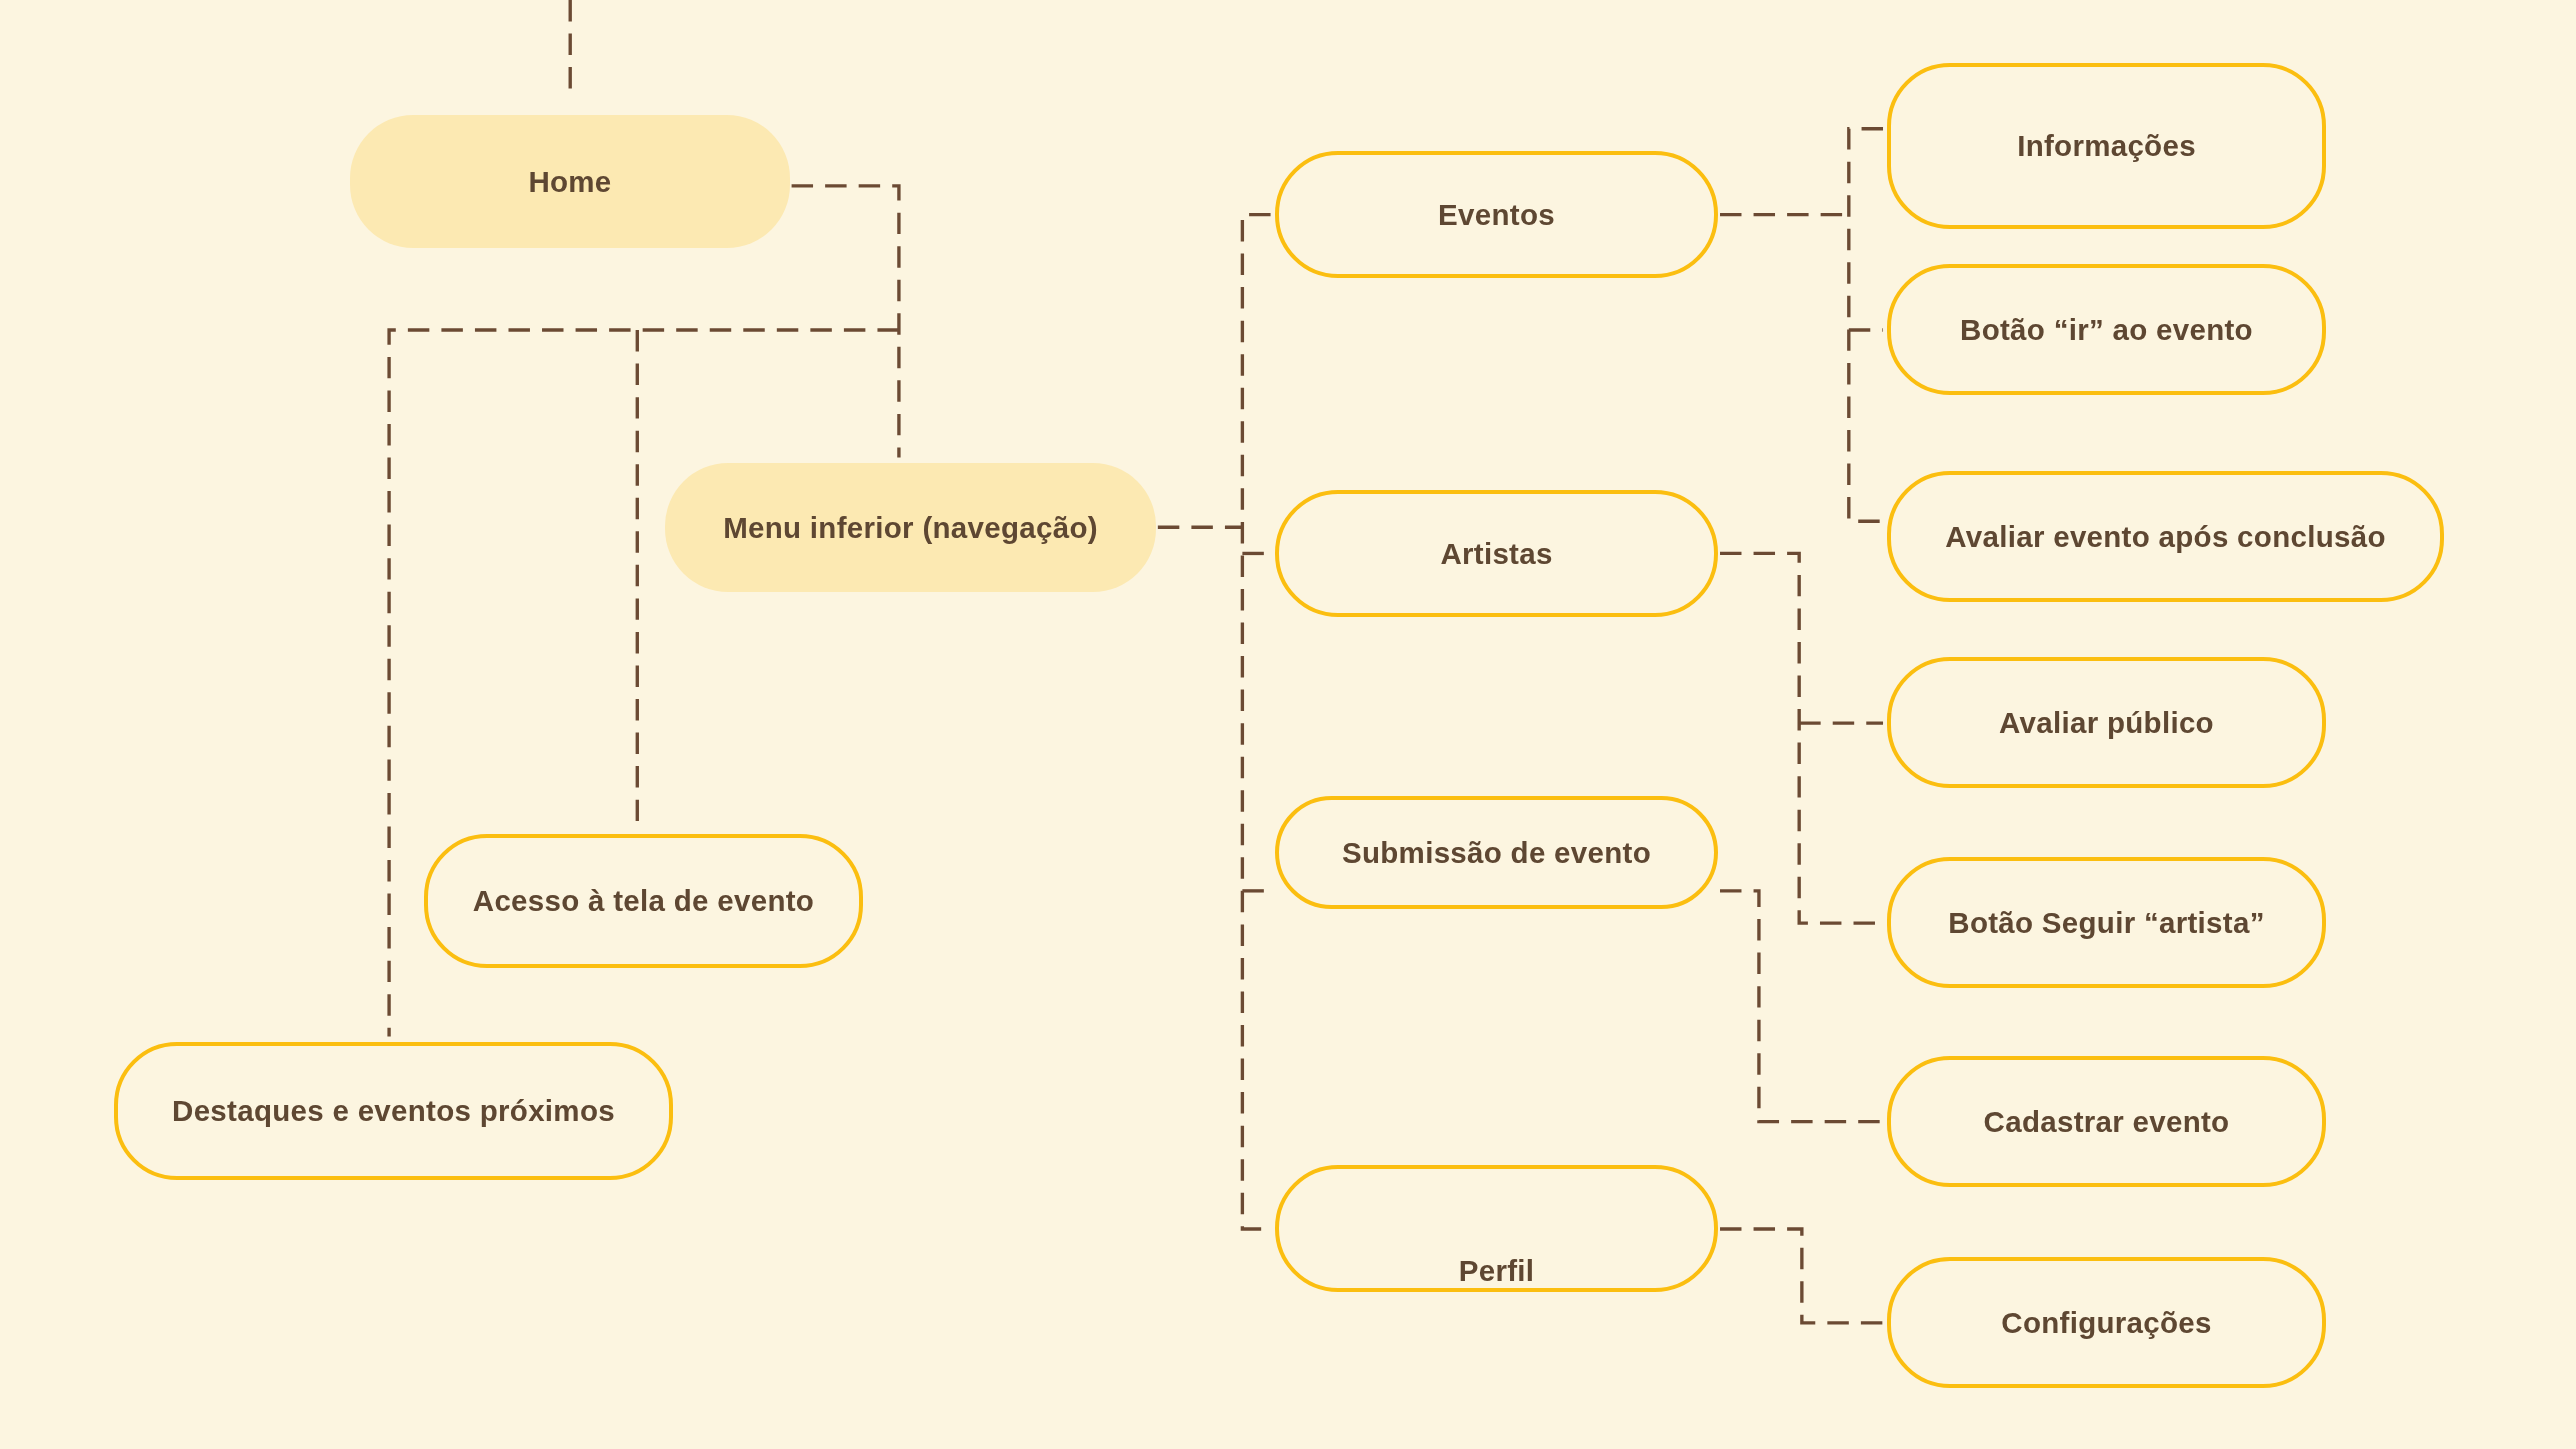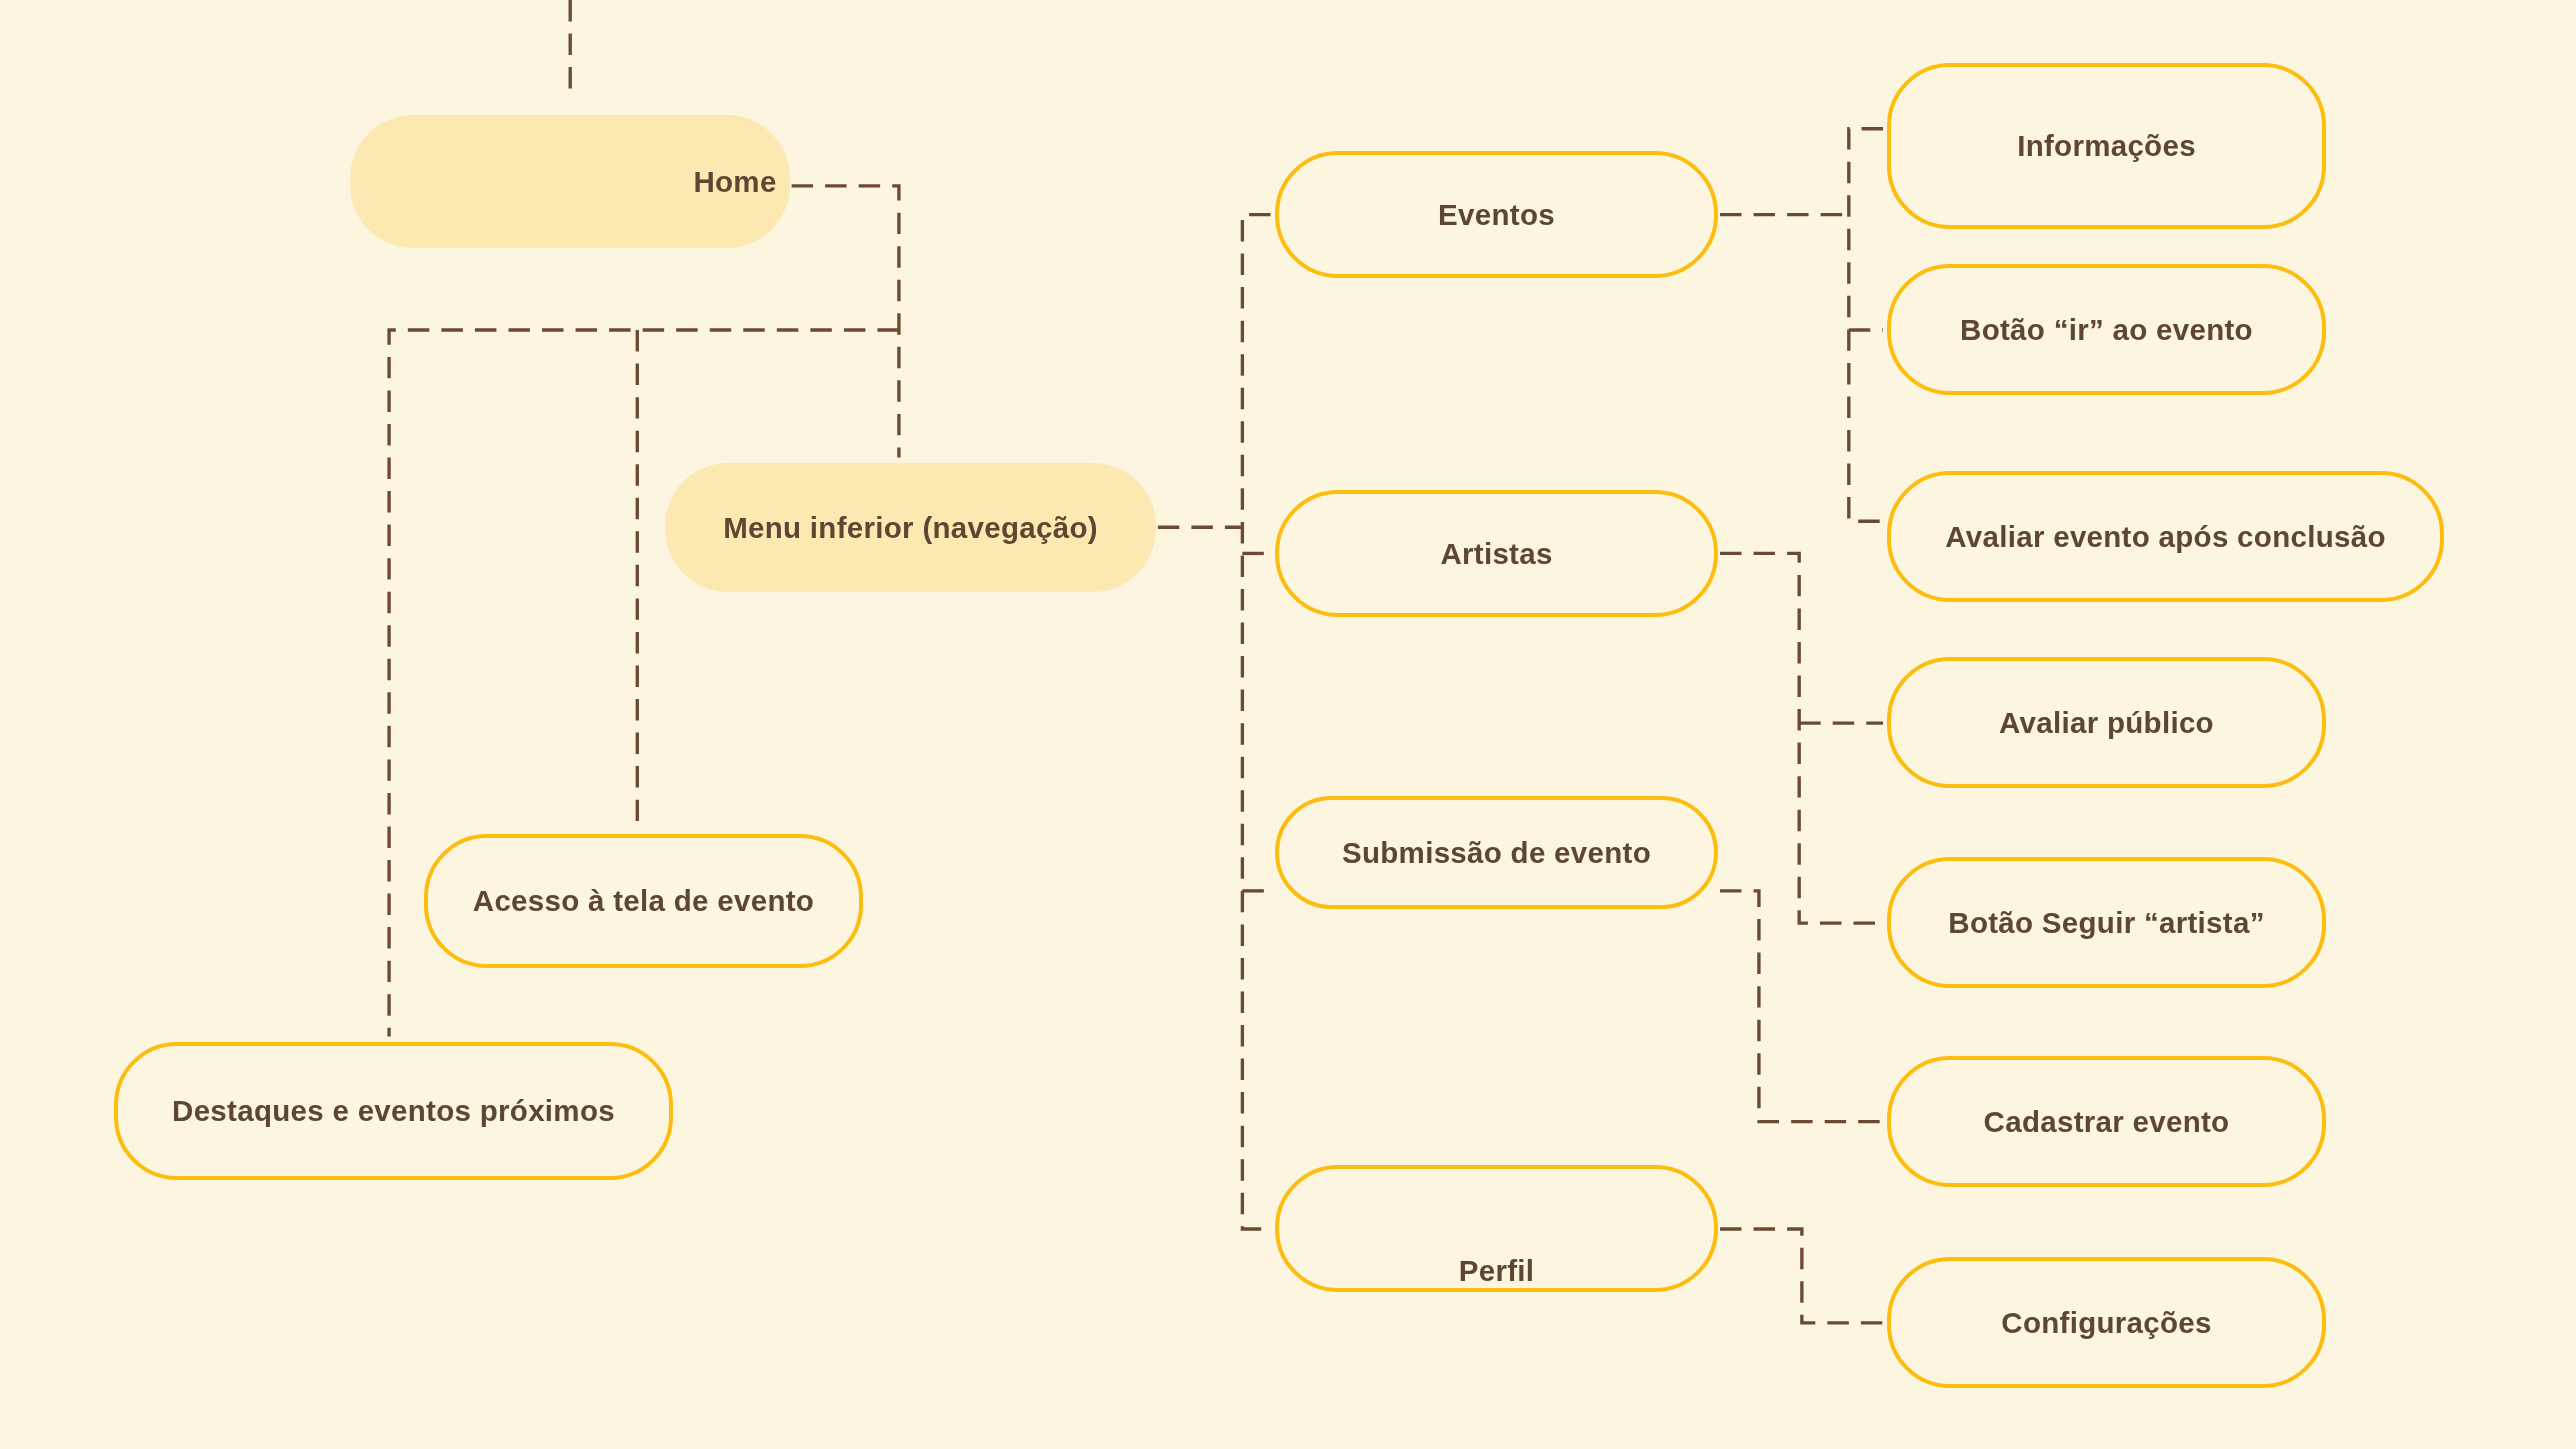--- a/index.html
+++ b/index.html
@@ -65,21 +65,21 @@
       <path d="M 1726 786 L 1852 786"></path>
       <path d="M 1894 320 L 1852 320 L 1852 1832 L 1894 1832"></path>
       <path d="M 1852 825 L 1894 825"></path>
       <path d="M 1852 1328 L 1894 1328"></path>
       <path d="M 2564 320 L 2756 320 M 2807 192 L 2756 192 L 2756 777 L 2807 777 M 2756 492 L 2807 492"></path>
       <path d="M 2564 825 L 2682 825 L 2682 1376 L 2807 1376 M 2682 1078 L 2807 1078"></path>
       <path d="M 2564 1328 L 2622 1328 L 2622 1672 L 2807 1672"></path>
       <path d="M 2564 1832 L 2686 1832 L 2686 1972 L 2807 1972"></path>
     </svg>
 
-<div class="node filled" style="left: 350px; top: 115px; width: 440px; height: 133px; justify-content: flex-end;">
+<div class="node filled" style="left: 350px; top: 115px; width: 440px; height: 133px;">
       <span>Home</span>
     </div>
     <div class="node filled" style="left: 665px; top: 463px; width: 491px; height: 129px;">
       <span>Menu inferior (navegação)</span>
     </div>
     <div class="node outlined" style="left: 424px; top: 834px; width: 439px; height: 134px;">
       <span>Acesso à tela de evento</span>
     </div>
     <div class="node outlined" style="left: 114px; top: 1042px; width: 559px; height: 138px;">
       <span>Destaques e eventos próximos</span>

